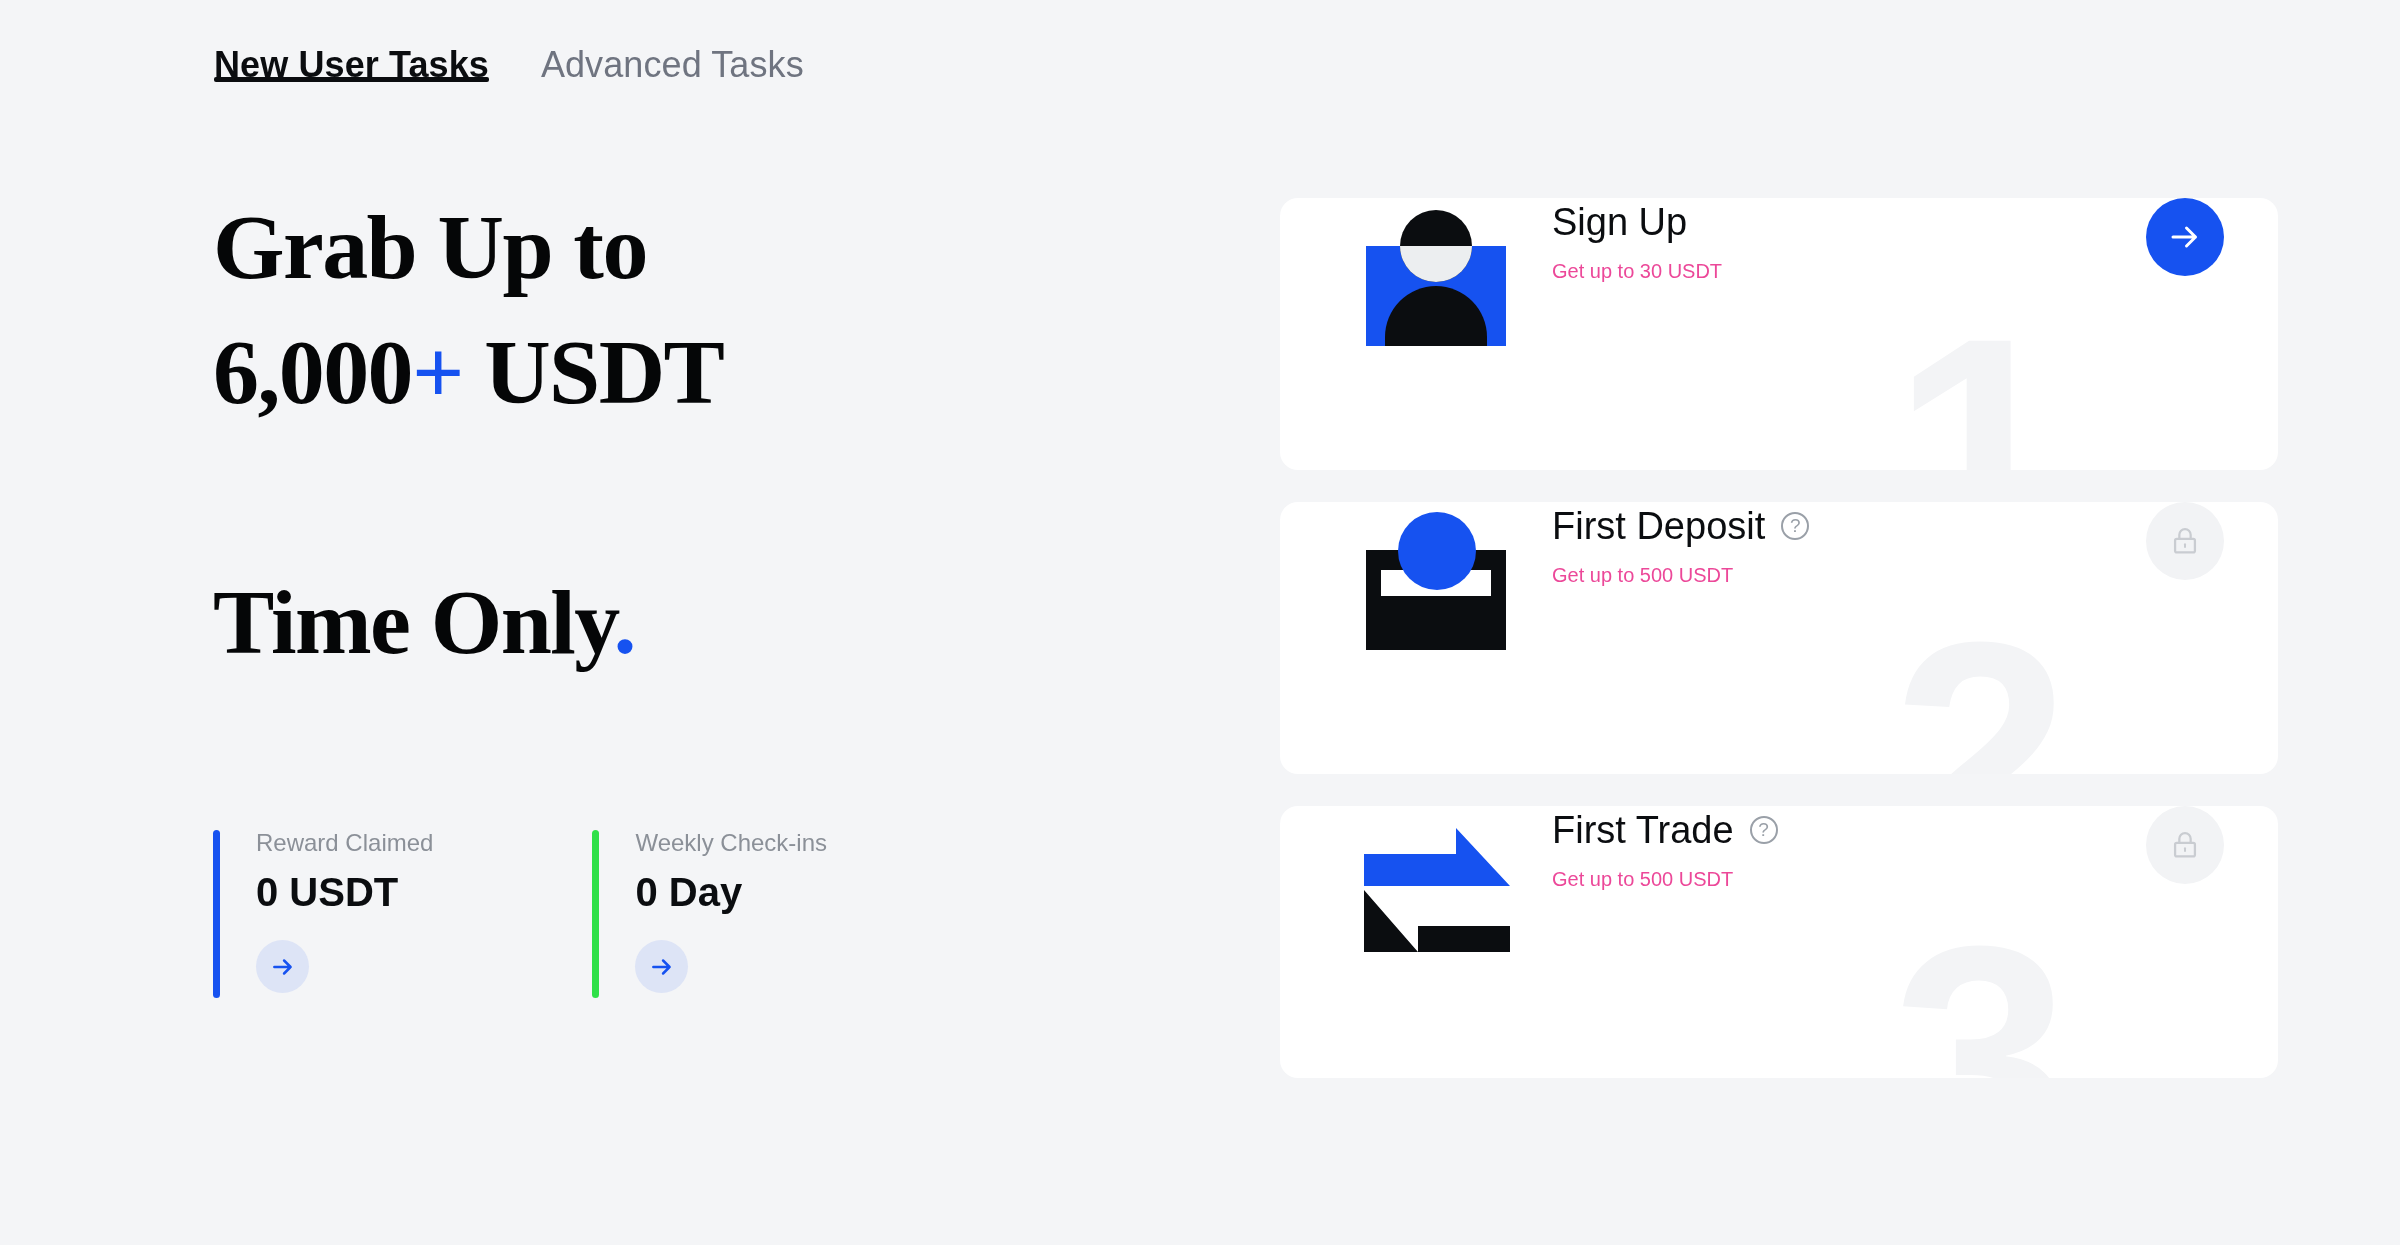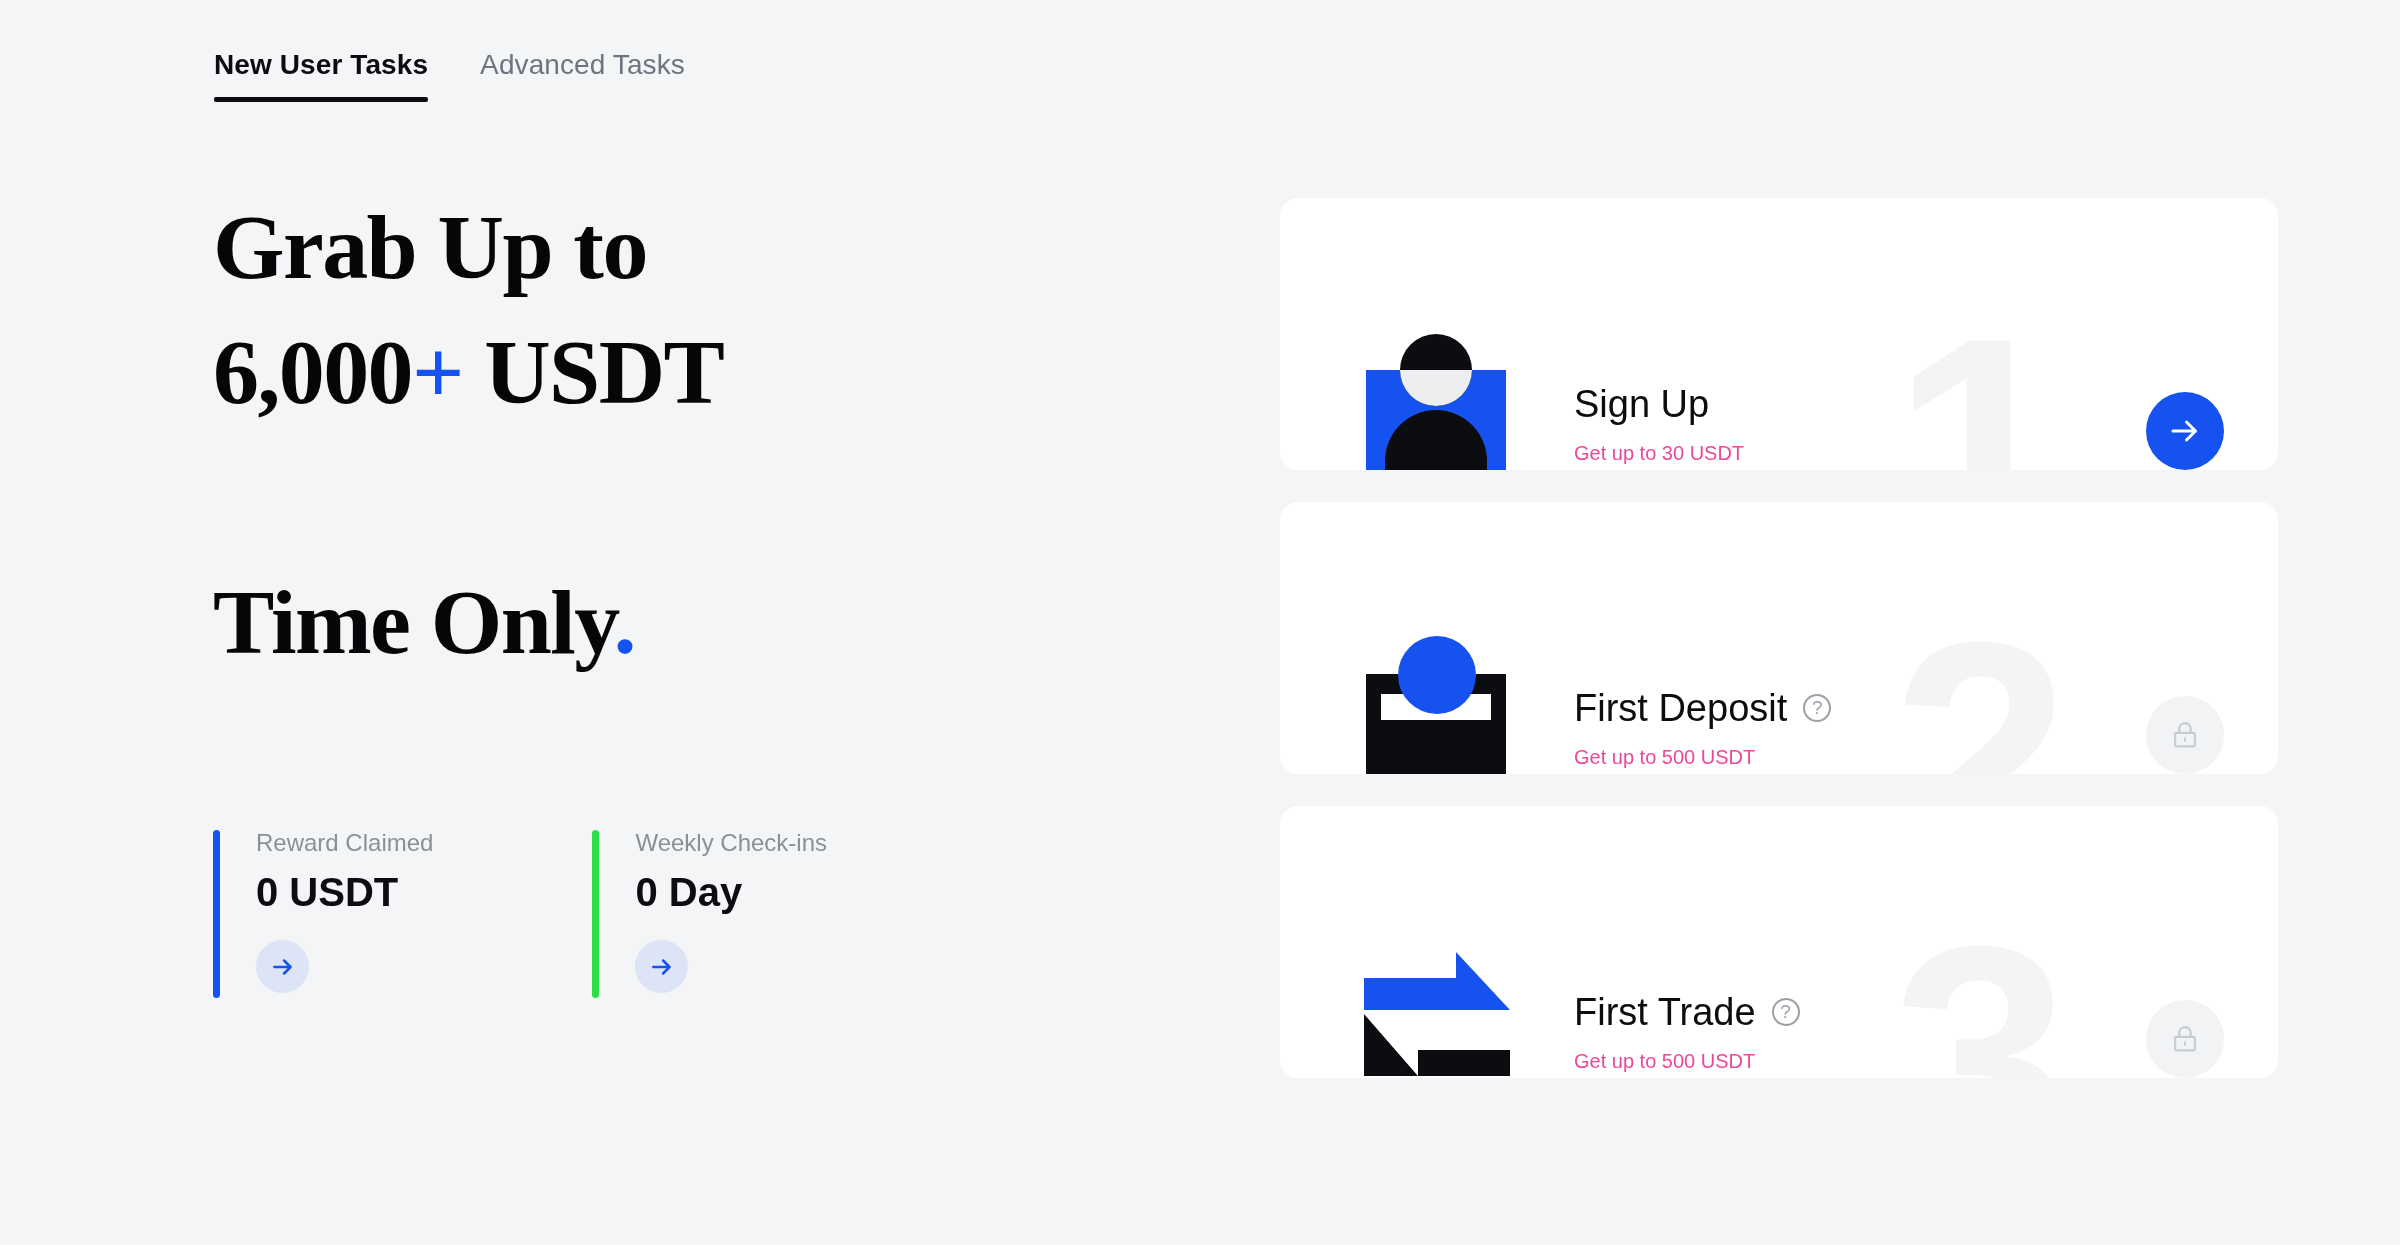--- a/index.html
+++ b/index.html
@@ -16,24 +16,23 @@
   .tabs {
     position: absolute;
     left: 214px;
     top: 48px;
     display: flex;
     align-items: flex-end;
     gap: 52px;
   }
   .tab {
     position: relative;
-    font-size: 28px;
+    font-size: 36px;
     line-height: 34px;
     color: #6f7480;
-    padding-bottom: 20px;
     cursor: pointer;
     letter-spacing: 0.1px;
     white-space: nowrap;
   }
   .tab.active { color: #0b0d10; font-weight: 700; }
   .tab.active::after {
     content: "";
     position: absolute;
     left: 0; right: 0; bottom: 0;
     height: 5px;
@@ -111,23 +110,22 @@
     flex-direction: column;
     gap: 32px;
   }
   .card {
     position: relative;
     height: 272px;
     background: #ffffff;
     border-radius: 18px;
     overflow: hidden;
     display: flex;
-    align-items: flex-end;
+    align-items: flex-start;
     padding: 0 54px 0 82px;
-    gap: 22px;
   }
   .card-watermark {
     position: absolute;
     left: 612px;
     top: 92px;
     font-size: 320px;
     line-height: 320px;
     font-weight: 700;
     color: #f3f4f6;
     user-select: none;

